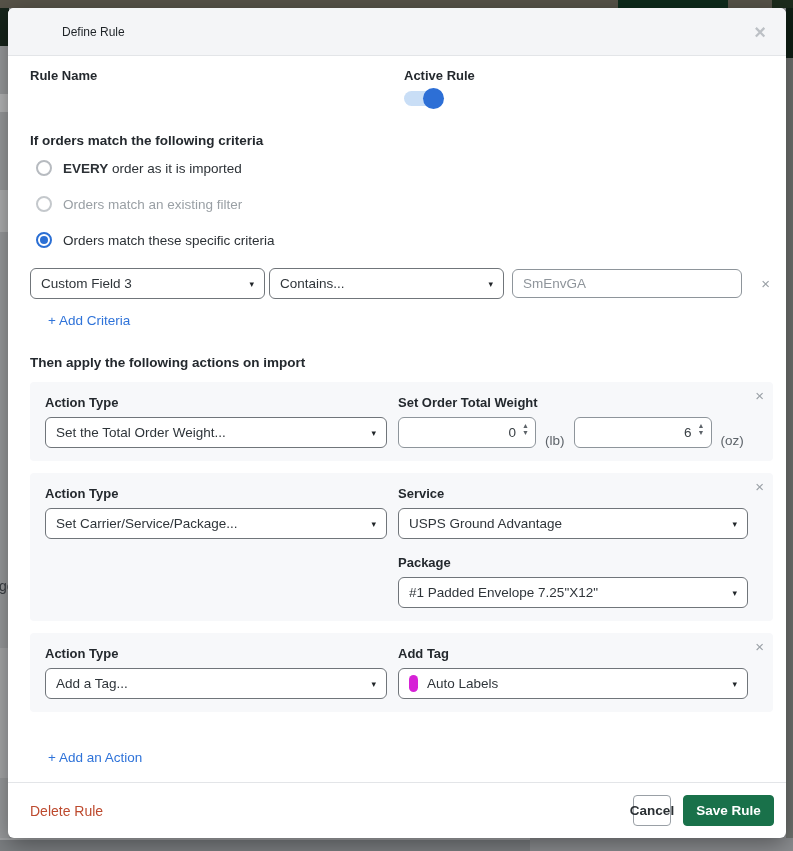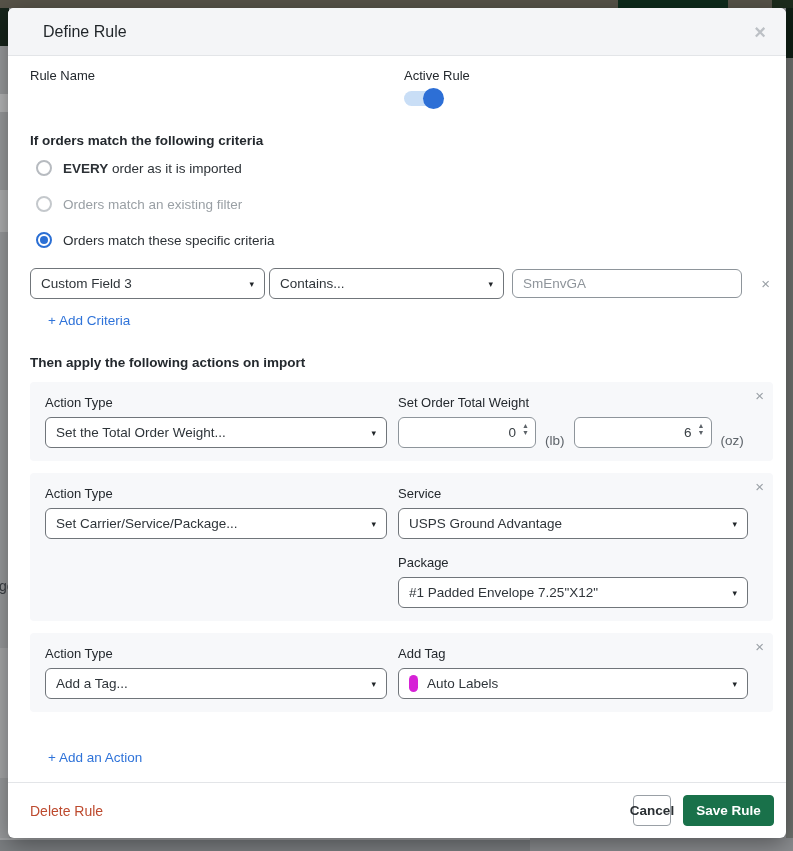--- a/index.html
+++ b/index.html
@@ -28,29 +28,29 @@
   
   .modal {
     position:absolute; left:8px; top:8px; width:778px; height:830px;
     background:#fff; border-radius:6px; box-shadow:0 6px 24px rgba(0,0,0,.4);
     display:flex; flex-direction:column; overflow:hidden;
   }
   .modal-header {
     height:48px; background:#f4f5f7; border-bottom:1px solid #e3e5e8;
     display:flex; align-items:center; padding:0 20px 0 35px; flex:0 0 auto;
   }
-  .modal-title { font-size:16px; color:#1f2428; font-weight:500; }
+  .modal-title { font-size:12px; color:#1f2428; font-weight:500;margin-left:19px; }
   .modal-close { margin-left:auto; color:#bcc0c5; font-size:20px; line-height:1; cursor:pointer; font-weight:bold; }
   .modal-body { flex:1 1 auto; padding:12px 14px 0 22px; }
   .modal-footer {
     flex:0 0 auto; height:56px; border-top:1px solid #e3e5e8;
     display:flex; align-items:center; padding:0 12px 0 22px; gap:12px;
   }
 
-  label.fld { display:block; font-size:13px; font-weight:normal; color:#24292e; margin-bottom:7px; }
+  label.fld { display:block; font-size:13px; font-weight:bold; color:#24292e; margin-bottom:7px; }
   .row { display:flex; }
   .col-rule-name { width:374px; }
 
   .text-input {
     height:29px; border:1px solid #8e959b; border-radius:6px; background:#fff;
     font-size:13.5px; color:#3a4045; padding:0 10px; display:flex; align-items:center;
   }
   .rule-name-input { width:367px; }
 
   

